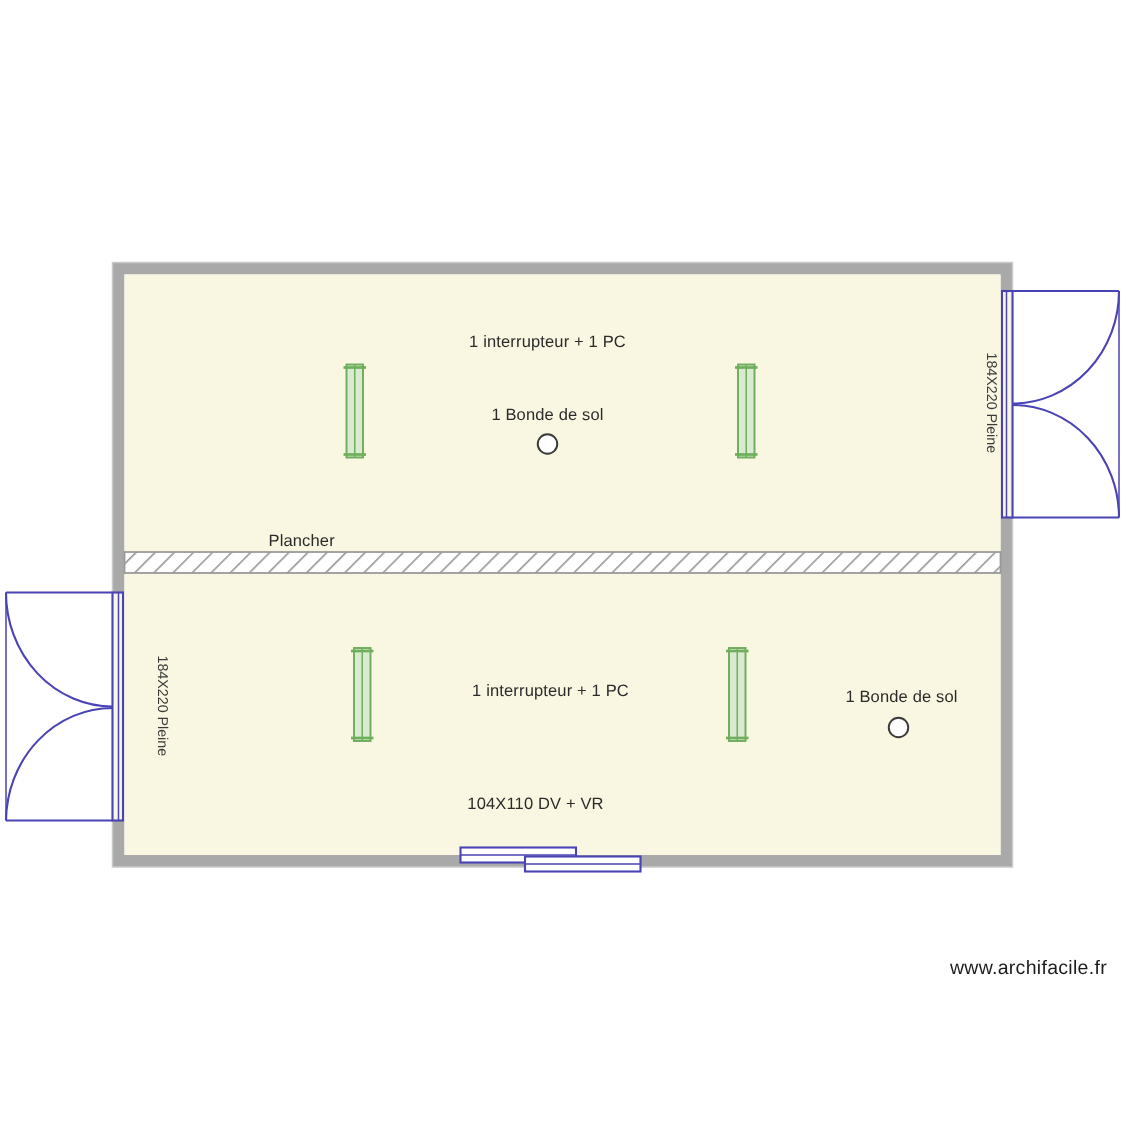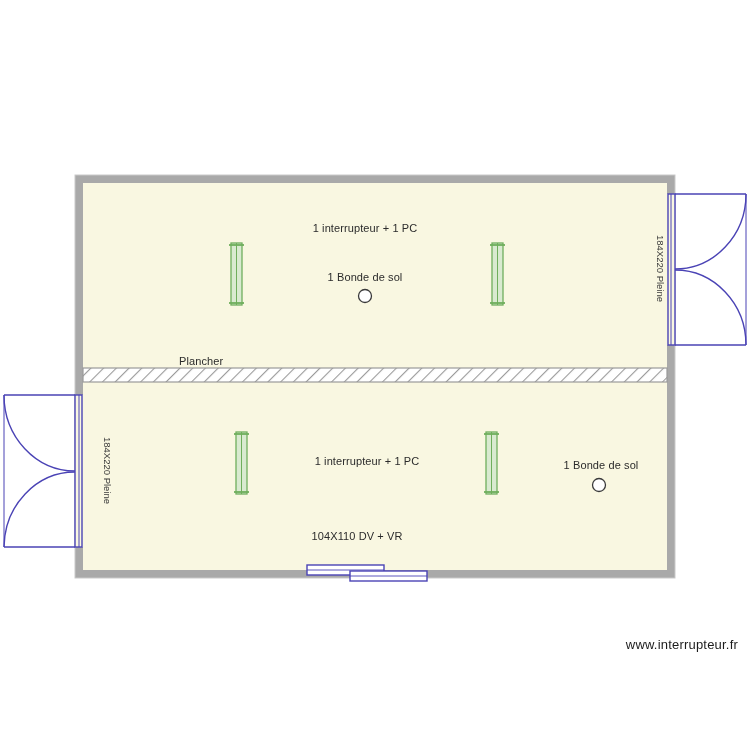--- a/index.html
+++ b/index.html
@@ -147,13 +147,13 @@
 <div class="label center" style="left:367px; top:455px;">1 interrupteur + 1 PC</div>
 
 <div class="label center" style="left:601px; top:459px;">1 Bonde de sol</div>
 
 <div class="label center" style="left:357px; top:530px;">104X110 DV + VR</div>
 
 <div class="vlabel" style="left:655px; top:235px; transform: rotate(90deg) translateY(-100%);">184X220 Pleine</div>
 
 <div class="vlabel" style="left:102px; top:437px; transform: rotate(90deg) translateY(-100%);">184X220 Pleine</div>
 
-<div id="watermark">www.interrupteur.fr</div>
+<div id="watermark">www.archifacile.fr</div>
 
 </body></html>

